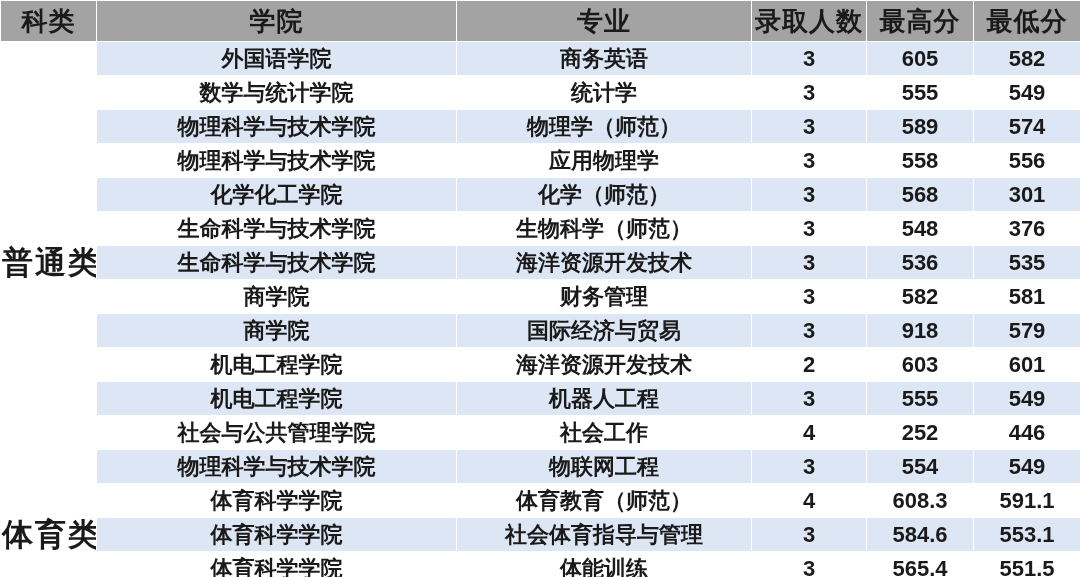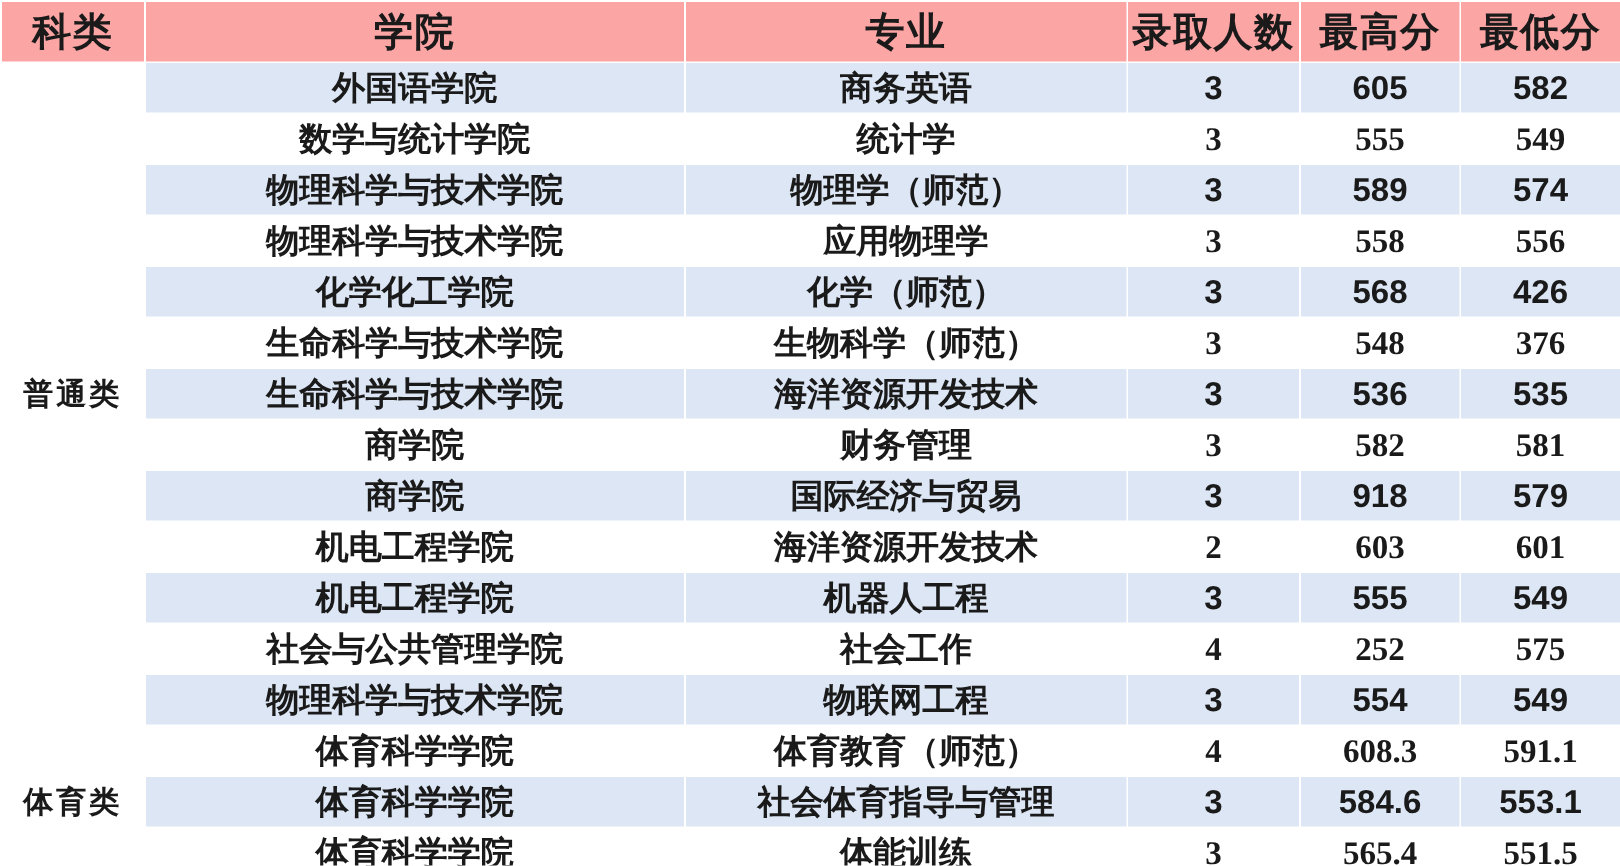--- a/index.html
+++ b/index.html
@@ -22,40 +22,39 @@
   #score-table td {
     border: 1px solid #ffffff;
     text-align: center;
     vertical-align: middle;
     font-weight: bold;
     color: #1a1a1a;
     white-space: nowrap;
     overflow: hidden;
   }
   thead th {
-    background: #fca5a5;
+    background: #a3a3a3;
     color: #ffffff;
     font-size: 26px;
     height: 38px;
     letter-spacing: 1px;
   }
   tbody td {
     height: 31px;
     font-size: 22px;
   }
   tr.row-odd td {
     background: #dce6f4;
   }
   tr.row-even td {
     background: #ffffff;
-    font-family: Liberation Serif, serif;
   }
   td.cat-cell {
     background: #ffffff !important;
-    font-size: 20px;
+    font-size: 31px;
     letter-spacing: 2px;
   }
   col.c-cat { width: 96px; }
   col.c-college { width: 360px; }
   col.c-major { width: 295px; }
   col.c-count { width: 115px; }
   col.c-high { width: 107px; }
   col.c-low { width: 107px; }
 
   .wm {
@@ -123,21 +122,21 @@
         <td>应用物理学</td>
         <td>3</td>
         <td>558</td>
         <td>556</td>
       </tr>
       <tr class="row-odd">
         <td>化学化工学院</td>
         <td>化学（师范）</td>
         <td>3</td>
         <td>568</td>
-        <td>426</td>
+        <td>301</td>
       </tr>
       <tr class="row-even">
         <td>生命科学与技术学院</td>
         <td>生物科学（师范）</td>
         <td>3</td>
         <td>548</td>
         <td>376</td>
       </tr>
       <tr class="row-odd">
         <td>生命科学与技术学院</td>
@@ -172,21 +171,21 @@
         <td>机器人工程</td>
         <td>3</td>
         <td>555</td>
         <td>549</td>
       </tr>
       <tr class="row-even">
         <td>社会与公共管理学院</td>
         <td>社会工作</td>
         <td>4</td>
         <td>252</td>
-        <td>575</td>
+        <td>446</td>
       </tr>
       <tr class="row-odd">
         <td>物理科学与技术学院</td>
         <td>物联网工程</td>
         <td>3</td>
         <td>554</td>
         <td>549</td>
       </tr>
 
       <tr class="row-even">

